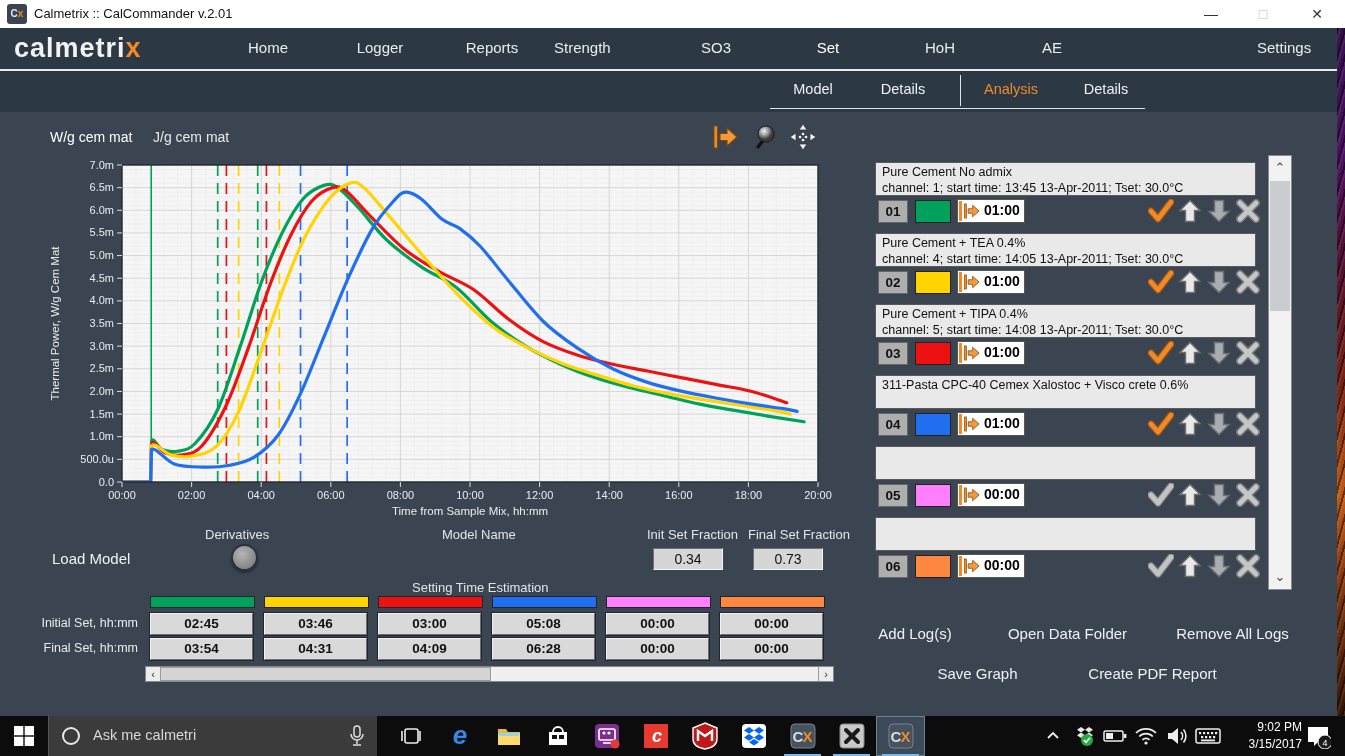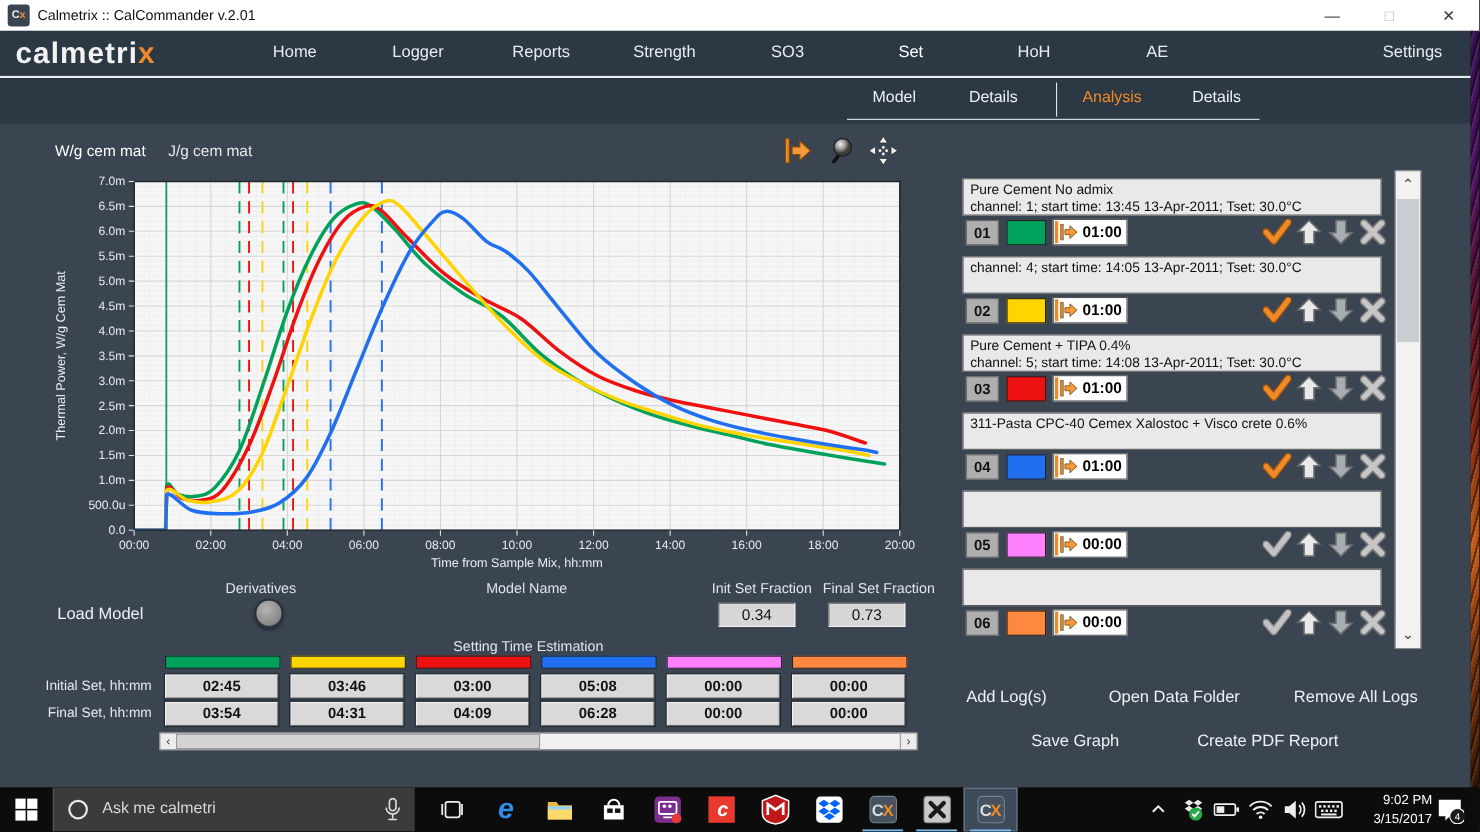--- a/index.html
+++ b/index.html
@@ -97,21 +97,21 @@
     <div class="abs wbtn" style="left:1240px;color:#bbb;">□</div>
     <div class="abs wbtn" style="left:1294px;">✕</div>
   </div>
 
   <div class="abs" id="navbar">
     <div class="abs" id="logo" style="top:5px;"><span>calmetri</span><b>x</b></div>
     <div id="navitems">
         <div class="abs navitem" style="left: 218px; top: 11px; width: 100px; text-align: center;">Home</div>
         <div class="abs navitem" style="left: 330px; top: 11px; width: 100px; text-align: center;">Logger</div>
         <div class="abs navitem" style="left: 442px; top: 11px; width: 100px; text-align: center;">Reports</div>
-        <div class="abs navitem" style="left: 554px; top: 11px; width: 100px; text-align: center;">Strength</div>
+        <div class="abs navitem" style="left: 554px; top: 11px; width: 100px; text-align: left;">Strength</div>
         <div class="abs navitem" style="left: 666px; top: 11px; width: 100px; text-align: center;">SO3</div>
         <div class="abs navitem active" style="left: 778px; top: 11px; width: 100px; text-align: center;">Set</div>
         <div class="abs navitem" style="left: 890px; top: 11px; width: 100px; text-align: center;">HoH</div>
         <div class="abs navitem" style="left: 1002px; top: 11px; width: 100px; text-align: center;">AE</div>
       </div>
     <div class="abs navitem" style="left:1257px;top:11px;">Settings</div>
   </div>
 
   <div class="abs" id="subband">
     <div id="subtabitems">
@@ -439,20 +439,21 @@
           <div class="rowico" style="left:1207px;top:87px;"><svg width="24" height="24" viewBox="0 0 24 23">
               <polygon points="12,22 2,12 7.5,12 7.5,1 16.5,1 16.5,12 22,12" fill="#a8adb3" stroke="#6f6f6f" stroke-width="1.4"></polygon>
             </svg></div>
           <div class="rowico" style="left:1236px;top:87px;"><svg width="24" height="24" viewBox="0 0 24 24">
               <path d="M4,4 L20,20 M20,4 L4,20" stroke="#767676" stroke-width="8" stroke-linecap="round"></path>
               <path d="M4,4 L20,20 M20,4 L4,20" stroke="#c6c6c6" stroke-width="5" stroke-linecap="round"></path>
             </svg></div>
         </div>
         <div>
           <div class="logdesc" style="top:121px;">
+            <div>Pure Cement + TEA 0.4%</div>
             <div>channel: 4; start time: 14:05 13-Apr-2011; Tset: 30.0°C</div>
           </div>
           <div class="lognum" style="top:159px;">02</div>
           <div class="logswatch" style="top:159px;background:#ffd400;"></div>
           <div class="logtime" style="top:158px;">
             <div class="bar"></div>
             <span class="abs" style="left:5px;top:2px;width:18px;height:18px;"><svg width="18" height="18" viewBox="0 0 28 28">
                 <rect x="2" y="3" width="3.5" height="22" fill="#f08a28" stroke="#7e4a0e"></rect>
                 <path d="M8,10.5 h7 v-5.5 l10,9 -10,9 v-5.5 h-7 z" fill="#f49a3c" stroke="#7e4a0e" stroke-width="1.2"></path>
               </svg></span>

